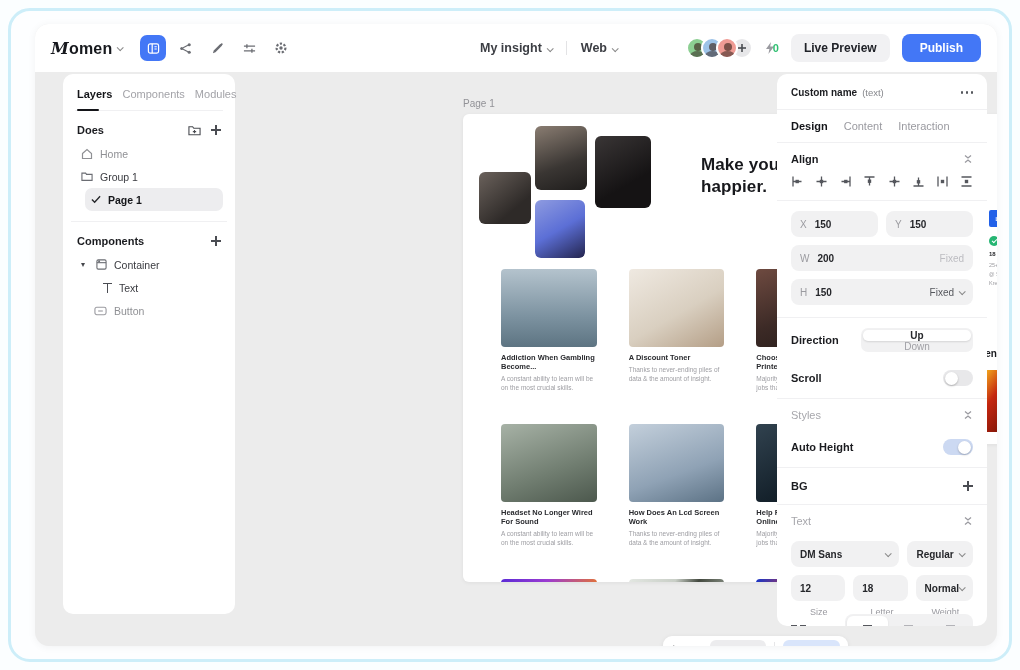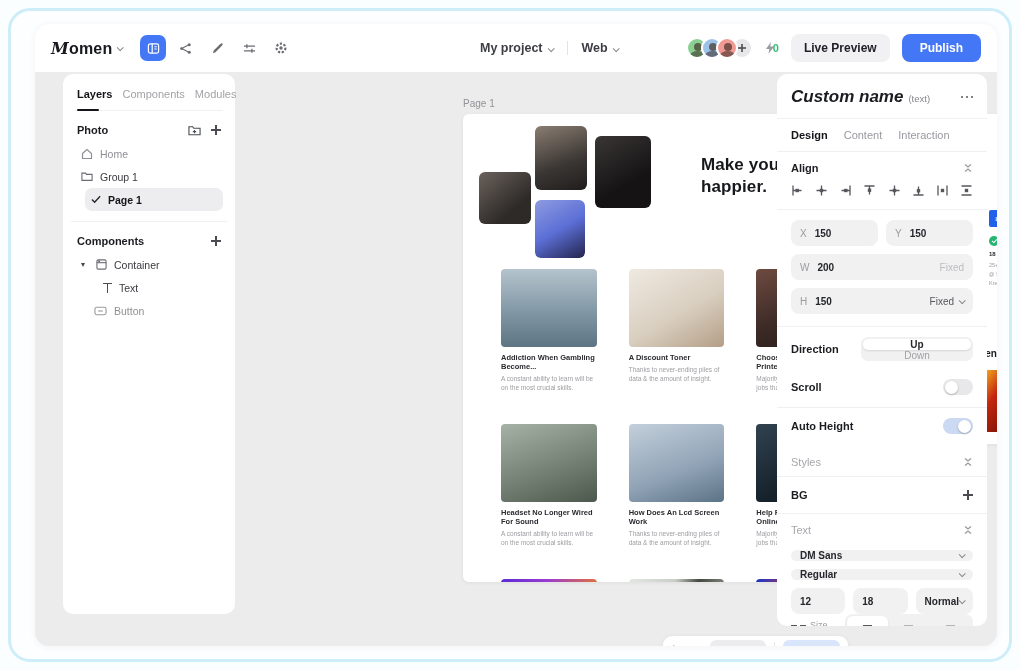--- a/index.html
+++ b/index.html
@@ -103,21 +103,21 @@
 
   
   .c-toolbar { position:absolute; left:428px; top:564px; height:28px; background:#fff; border-radius:9px; box-shadow:0 1px 5px rgba(0,0,0,.08); display:flex; align-items:center; padding:0 8px; gap:8px; z-index:8; }
   .zoom-chip { background:#ececee; border-radius:6px; height:20px; display:flex; align-items:center; padding:0 8px; font-size:10px; font-weight:600; color:#2a2b2f; gap:4px; }
   .tb-div { width:1px; height:16px; background:#e6e6e8; }
   .display-chip { background:#d9e5fb; color:#4377f6; border-radius:6px; height:20px; display:flex; align-items:center; padding:0 10px; font-size:10.5px; font-weight:600; }
 
   
   .inspector { position:absolute; left:742px; width:210px; top:50px; bottom:20px; background:#fff; border-radius:10px; z-index:6; overflow:hidden; font-size:11px; color:#1b1c20; }
   .insp-header { display:flex; align-items:baseline; gap:5px; padding:13px 14px 11px; }
-  .insp-title { font-size:17px; font-weight:700;font-style:italic; }
+  .insp-title { font-size:10px; font-weight:700; }
   .insp-type { font-size:9.5px; color:#85868b; }
   .insp-header .dots { margin-left:auto; align-self:center; }
   .hdiv { height:1px; background:#f0f0f2; }
   .insp-tabs { display:flex; gap:16px; padding:10px 14px; font-size:11px; color:#9a9aa0; }
   .insp-tab.on { color:#141519; font-weight:700; }
   .sec-row { display:flex; align-items:center; padding:10px 14px 8px; }
   .sec-row .lbl { font-weight:700; font-size:11px; }
   .sec-row .lbl.muted { color:#a7a7ac; font-weight:400; }
   .sec-row .right { margin-left:auto; display:flex; align-items:center; }
   .align-icons { display:flex; justify-content:space-between; padding:2px 14px 12px; }
@@ -129,21 +129,21 @@
   .field .mode.dark { color:#55575d; }
   .seg { background:#f1f1f2; border-radius:7px; padding:2px; display:flex; width:112px; height:24px;flex-direction:column; }
   .seg > div { flex:1; display:flex; align-items:center; justify-content:center; font-size:10px; border-radius:5px; color:#a0a0a5; }
   .seg .on { background:#fff; color:#26272b; font-weight:600; box-shadow:0 1px 2px rgba(0,0,0,.12); }
   .toggle { width:30px; height:16px; border-radius:9px; background:#e8e8ea; position:relative; }
   .toggle .knob { position:absolute; top:1.5px; left:2px; width:13px; height:13px; border-radius:50%; background:#fff; box-shadow:0 1px 2px rgba(0,0,0,.25); }
   .toggle.on { background:#ccd9f2; }
   .toggle.on .knob { left:auto; right:2px; }
   .select { background:#f1f1f2; border-radius:8px; height:26px; display:flex; align-items:center; padding:0 9px; font-size:10px; color:#26272b; font-weight:600; }
   .select .chev { margin-left:auto; }
-  .font-row { display:flex; gap:8px; padding:6px 14px 4px;flex-direction:column; }
+  .font-row { display:flex; gap:8px; padding:6px 14px 4px; }
   .size-row { display:flex; gap:8px; padding:4px 14px 2px; }
   .size-row .select, .size-row .field { flex:1; }
   .ff { flex:1.9; } .fs { flex:1; }
   .under-labels { display:flex; gap:8px; padding:4px 14px 10px; }
   .under-labels span { flex:1; text-align:center; font-size:9px; color:#9a9aa0; }
   .clipped-row { position:absolute; left:14px; right:14px; bottom:-12px; display:flex; align-items:center; gap:10px; }
   .mini-marks { display:flex; gap:3px; }
   .mini-marks i { width:6px; height:2px; background:#55575d; }
   .mini-seg { margin-left:auto; background:#f1f1f2; border-radius:8px; padding:2px; display:flex; width:128px; height:24px; }
   .mini-seg > div { flex:1; display:flex; align-items:center; justify-content:center; border-radius:6px; }
@@ -196,21 +196,21 @@
       </div>
       <div class="tb-btn">
         <svg width="14" height="14" viewBox="0 0 14 14">
               <circle cx="7" cy="7" r="4.4" fill="none" stroke="#6b6d73" stroke-width="2.2" stroke-dasharray="2.2 1.6"></circle>
               <circle cx="7" cy="7" r="1.7" fill="#6b6d73"></circle>
             </svg>
       </div>
     </div>
 
     <div class="tb-center">
-      <span><span>My project</span><span class="chev"></span></span>
+      <span><span>My insight</span><span class="chev"></span></span>
       <span class="tb-sep"></span>
       <span><span>Web</span><span class="chev"></span></span>
     </div>
 
     <div class="tb-right">
       <div class="avatars">
         <span class="avatar av-green"></span>
         <span class="avatar av-blue"></span>
         <span class="avatar av-red"></span>
         <span class="av-plus">
@@ -234,21 +234,21 @@
       <span class="sb-tab">Components</span>
       <span class="sb-tab">Modules</span>
       <span class="spacer"></span>
       <svg width="12" height="12" viewBox="0 0 13 13" fill="none" stroke="#6b6d73" stroke-width="1.3">
             <circle cx="5.5" cy="5.5" r="3.8"></circle>
             <line x1="8.6" y1="8.6" x2="12" y2="12"></line>
           </svg>
     </div>
 
     <div class="sec-head">
-      <span class="sec-title">Photo</span>
+      <span class="sec-title">Does</span>
       <span class="sec-icons">
         <svg width="13" height="12" viewBox="0 0 14 12" fill="none" stroke="#4a4c52" stroke-width="1.2">
               <path d="M1 2.5 h4 l1.2 1.6 H13 v7 H1 Z"></path>
               <line x1="7" y1="6" x2="7" y2="9.6"></line>
               <line x1="5.2" y1="7.8" x2="8.8" y2="7.8"></line>
             </svg>
         <span class="plus"></span>
       </span>
     </div>
 
@@ -516,36 +516,36 @@
     <div class="sec-row" style="padding-bottom:12px">
       <span class="lbl">Scroll</span>
       <span class="right">
             <span class="toggle">
               <span class="knob"></span>
             </span>
           </span>
     </div>
     <div class="hdiv"></div>
 
+    <div class="sec-row">
+      <span class="lbl muted">Styles</span>
+      <span class="right">
+        <svg width="10" height="12" viewBox="0 0 10 12" fill="none" stroke="#9a9aa0" stroke-width="1.3">
+              <polyline points="2,2.5 5,5 8,2.5"></polyline>
+              <polyline points="2,9.5 5,7 8,9.5"></polyline>
+            </svg>
+      </span>
+    </div>
     <div class="sec-row" style="padding-bottom:12px">
       <span class="lbl">Auto Height</span>
       <span class="right">
             <span class="toggle on">
               <span class="knob"></span>
             </span>
           </span>
-    </div>
-    <div class="sec-row">
-      <span class="lbl muted">Styles</span>
-      <span class="right">
-        <svg width="10" height="12" viewBox="0 0 10 12" fill="none" stroke="#9a9aa0" stroke-width="1.3">
-              <polyline points="2,2.5 5,5 8,2.5"></polyline>
-              <polyline points="2,9.5 5,7 8,9.5"></polyline>
-            </svg>
-      </span>
     </div>
     <div class="hdiv"></div>
 
     <div class="sec-row" style="padding-top:12px;padding-bottom:12px">
       <span class="lbl">BG</span>
       <span class="right">
             <span class="plus"></span>
           </span>
     </div>
     <div class="hdiv"></div>

